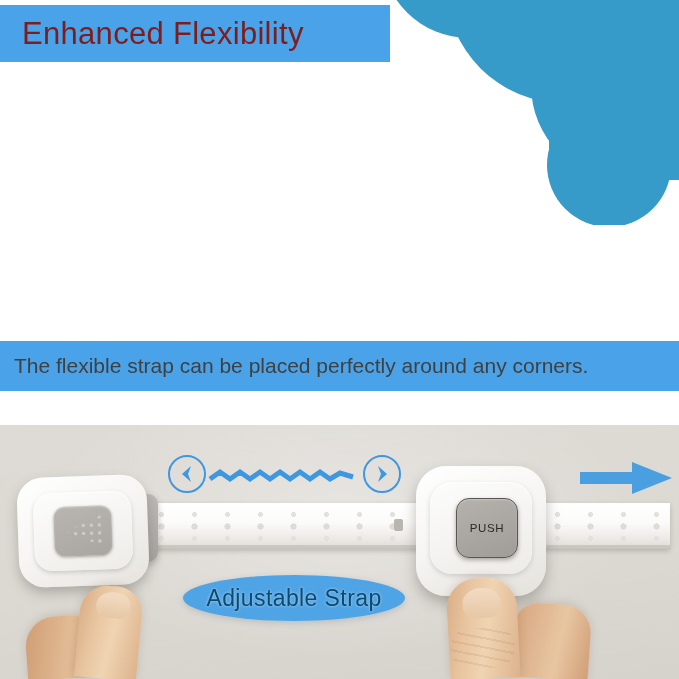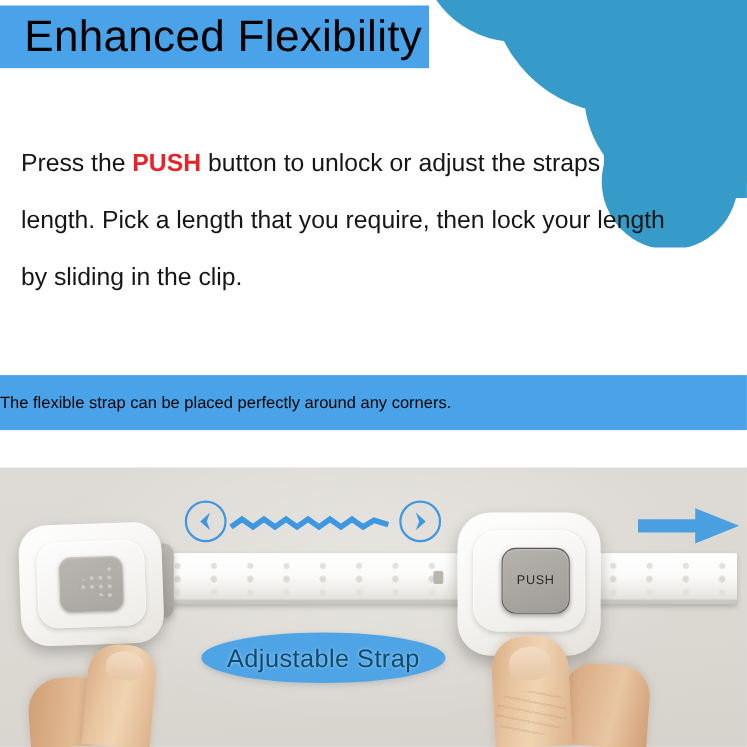--- a/index.html
+++ b/index.html
@@ -25,22 +25,22 @@
   }
 
   
   .title-bar{
     position:absolute; left:0; top:5px;
     width:390px; height:57px;
     background:#4aa3e8;
     display:flex; align-items:center;
   }
   .title-text{
-    color:#000000;
-    font-size:40px;
+    color:#7f1d1d;
+    font-size:31px;
     font-weight:400;
     letter-spacing:0.3px;
     padding-left:22px;
     white-space:nowrap;
   }
 
   
   .body-copy{
     position:absolute; left:19px; top:122px;
     width:600px;
@@ -55,22 +55,23 @@
   }
 
   
   .banner{
     position:absolute; left:0; top:341px;
     width:679px; height:50px;
     background:#4aa3e8;
     display:flex; align-items:center;
   }
   .banner-text{
-    font-size:15px;
-    color:#000000;
+    padding-left:14px;
+    font-size:21px;
+    color:#404040;
     white-space:nowrap;
   }
 
   
   .photo{
     position:absolute; left:0; top:425px;
     width:679px; height:254px;
     background:linear-gradient(175deg,#dedbd6 0%,#dcd9d3 55%,#d6d3cd 100%);
     overflow:hidden;
   }
@@ -252,23 +253,20 @@
       <circle cx="300" cy="90" r="105"></circle>
       <circle cx="250" cy="285" r="62"></circle>
       <rect x="190" y="0" width="140" height="300"></rect>
     </g>
   </svg>
 
   <div class="title-bar">
     <div class="title-text">Enhanced Flexibility</div>
   </div>
 
-  <p class="body-copy">
-    <span>Press the </span><span class="hl">PUSH</span><span> button to unlock or adjust the straps length. Pick a length that you require, then lock your length by sliding in the clip.</span>
-  </p>
 </div>
 
 <div class="banner">
   <div class="banner-text">The flexible strap can be placed perfectly around any corners.</div>
 </div>
 
 <div class="photo">
   <div class="photo-vignette"></div>
 </div>
 

